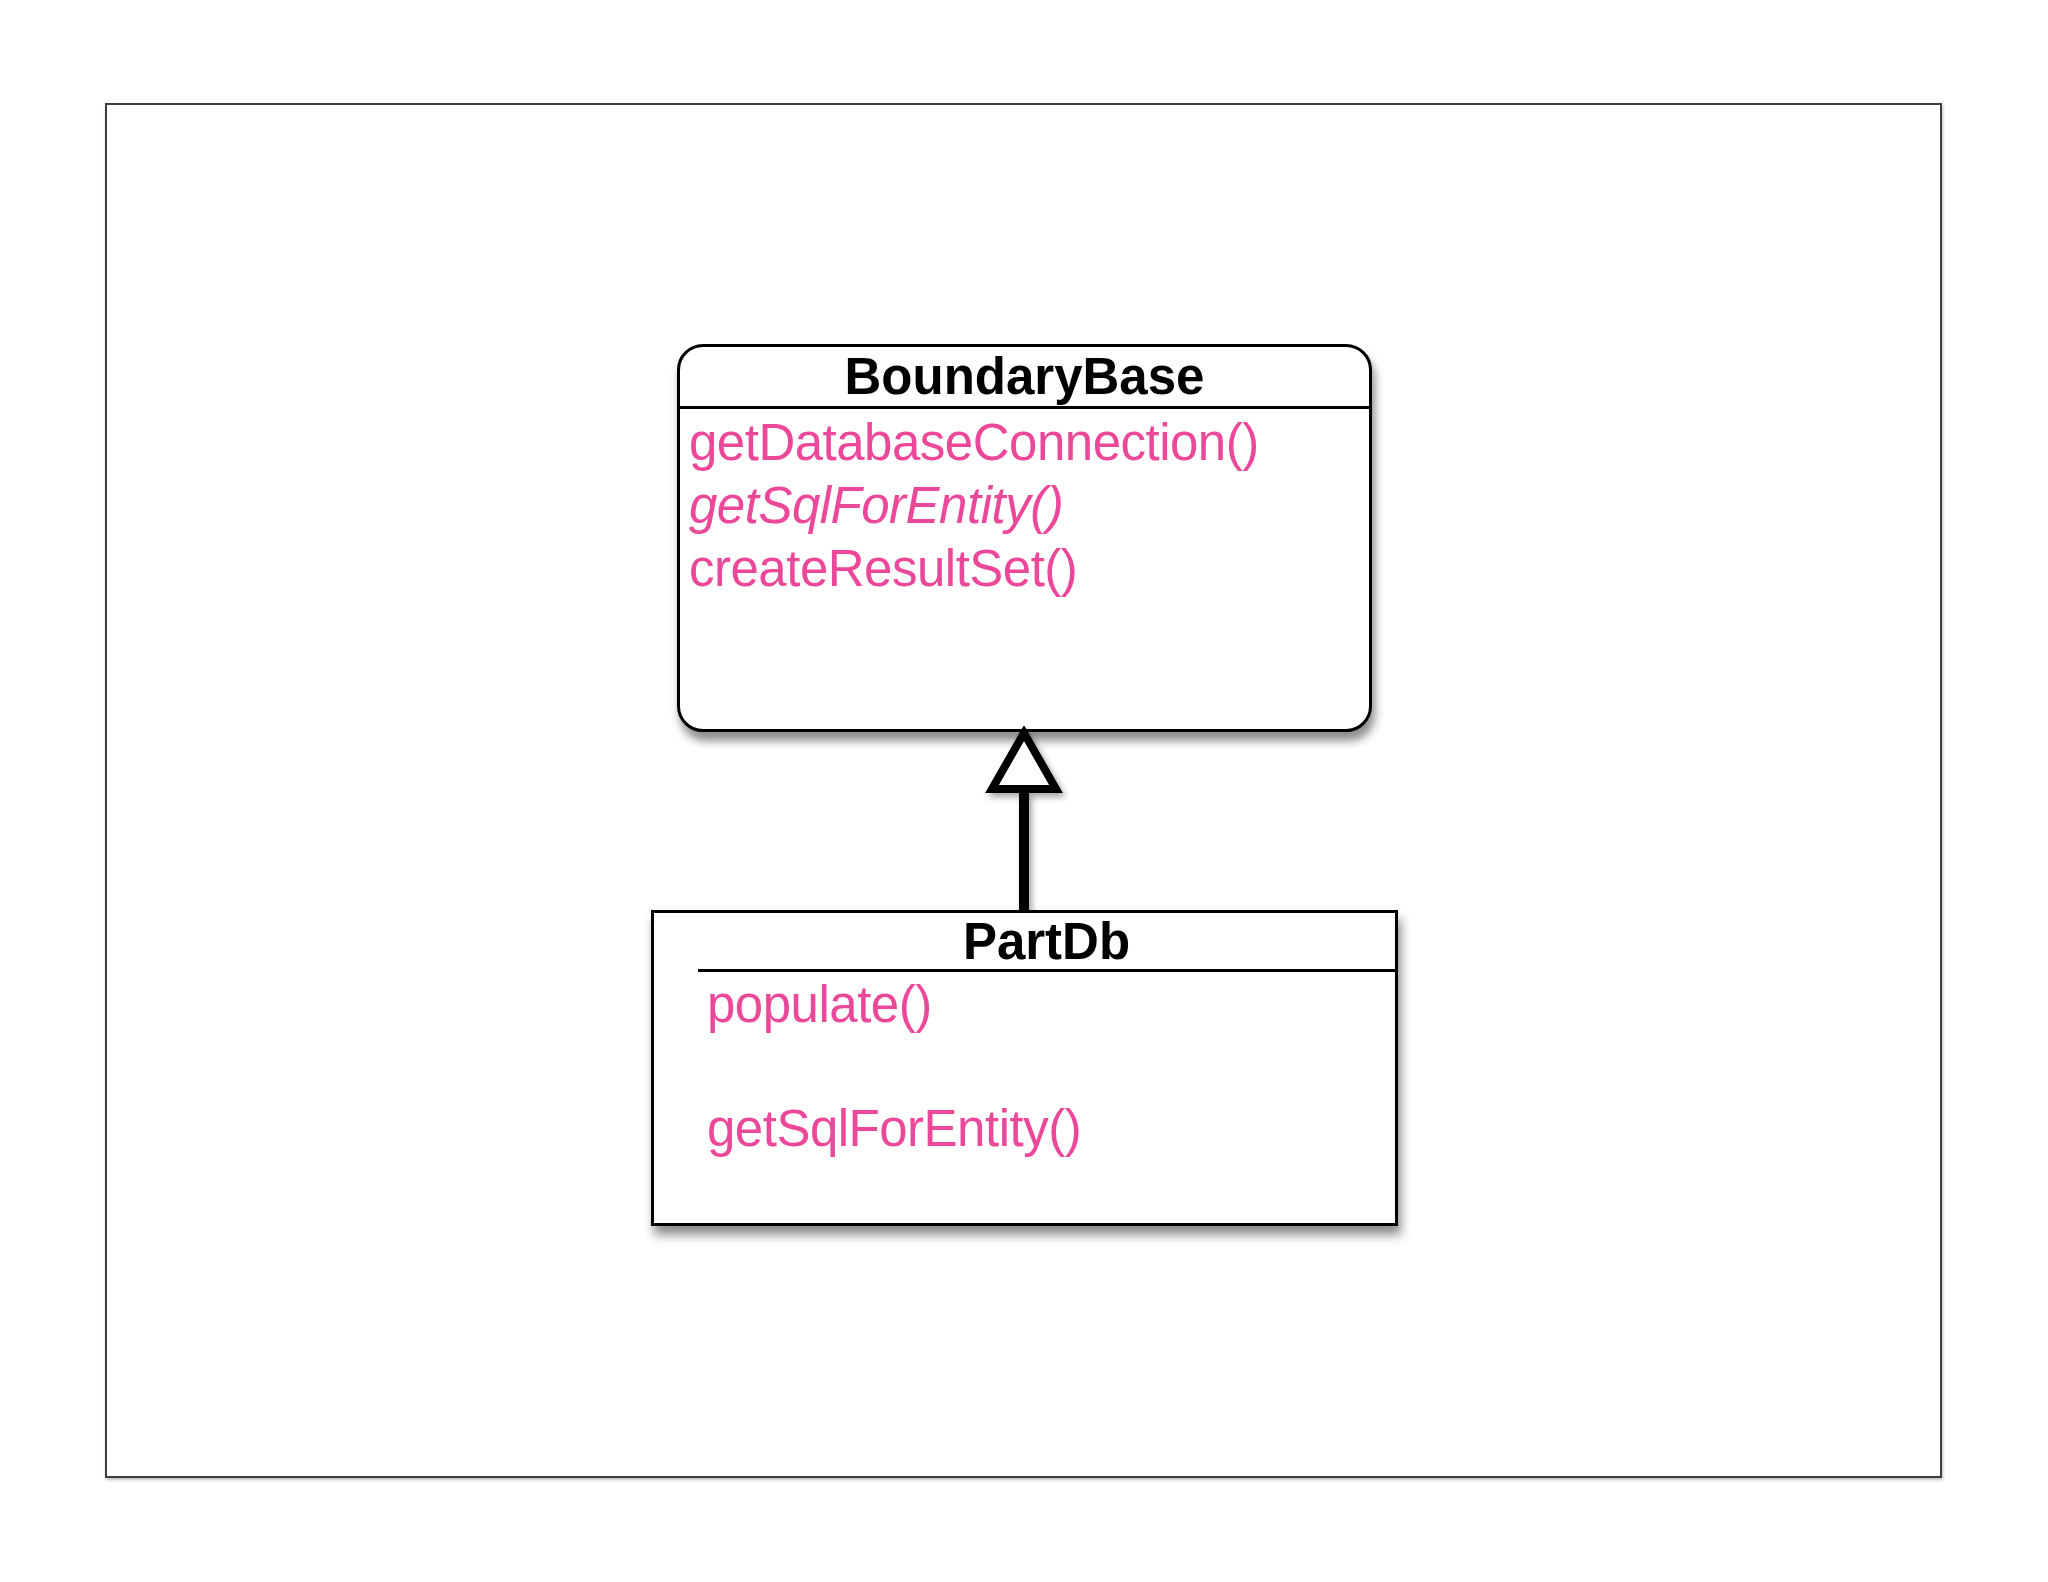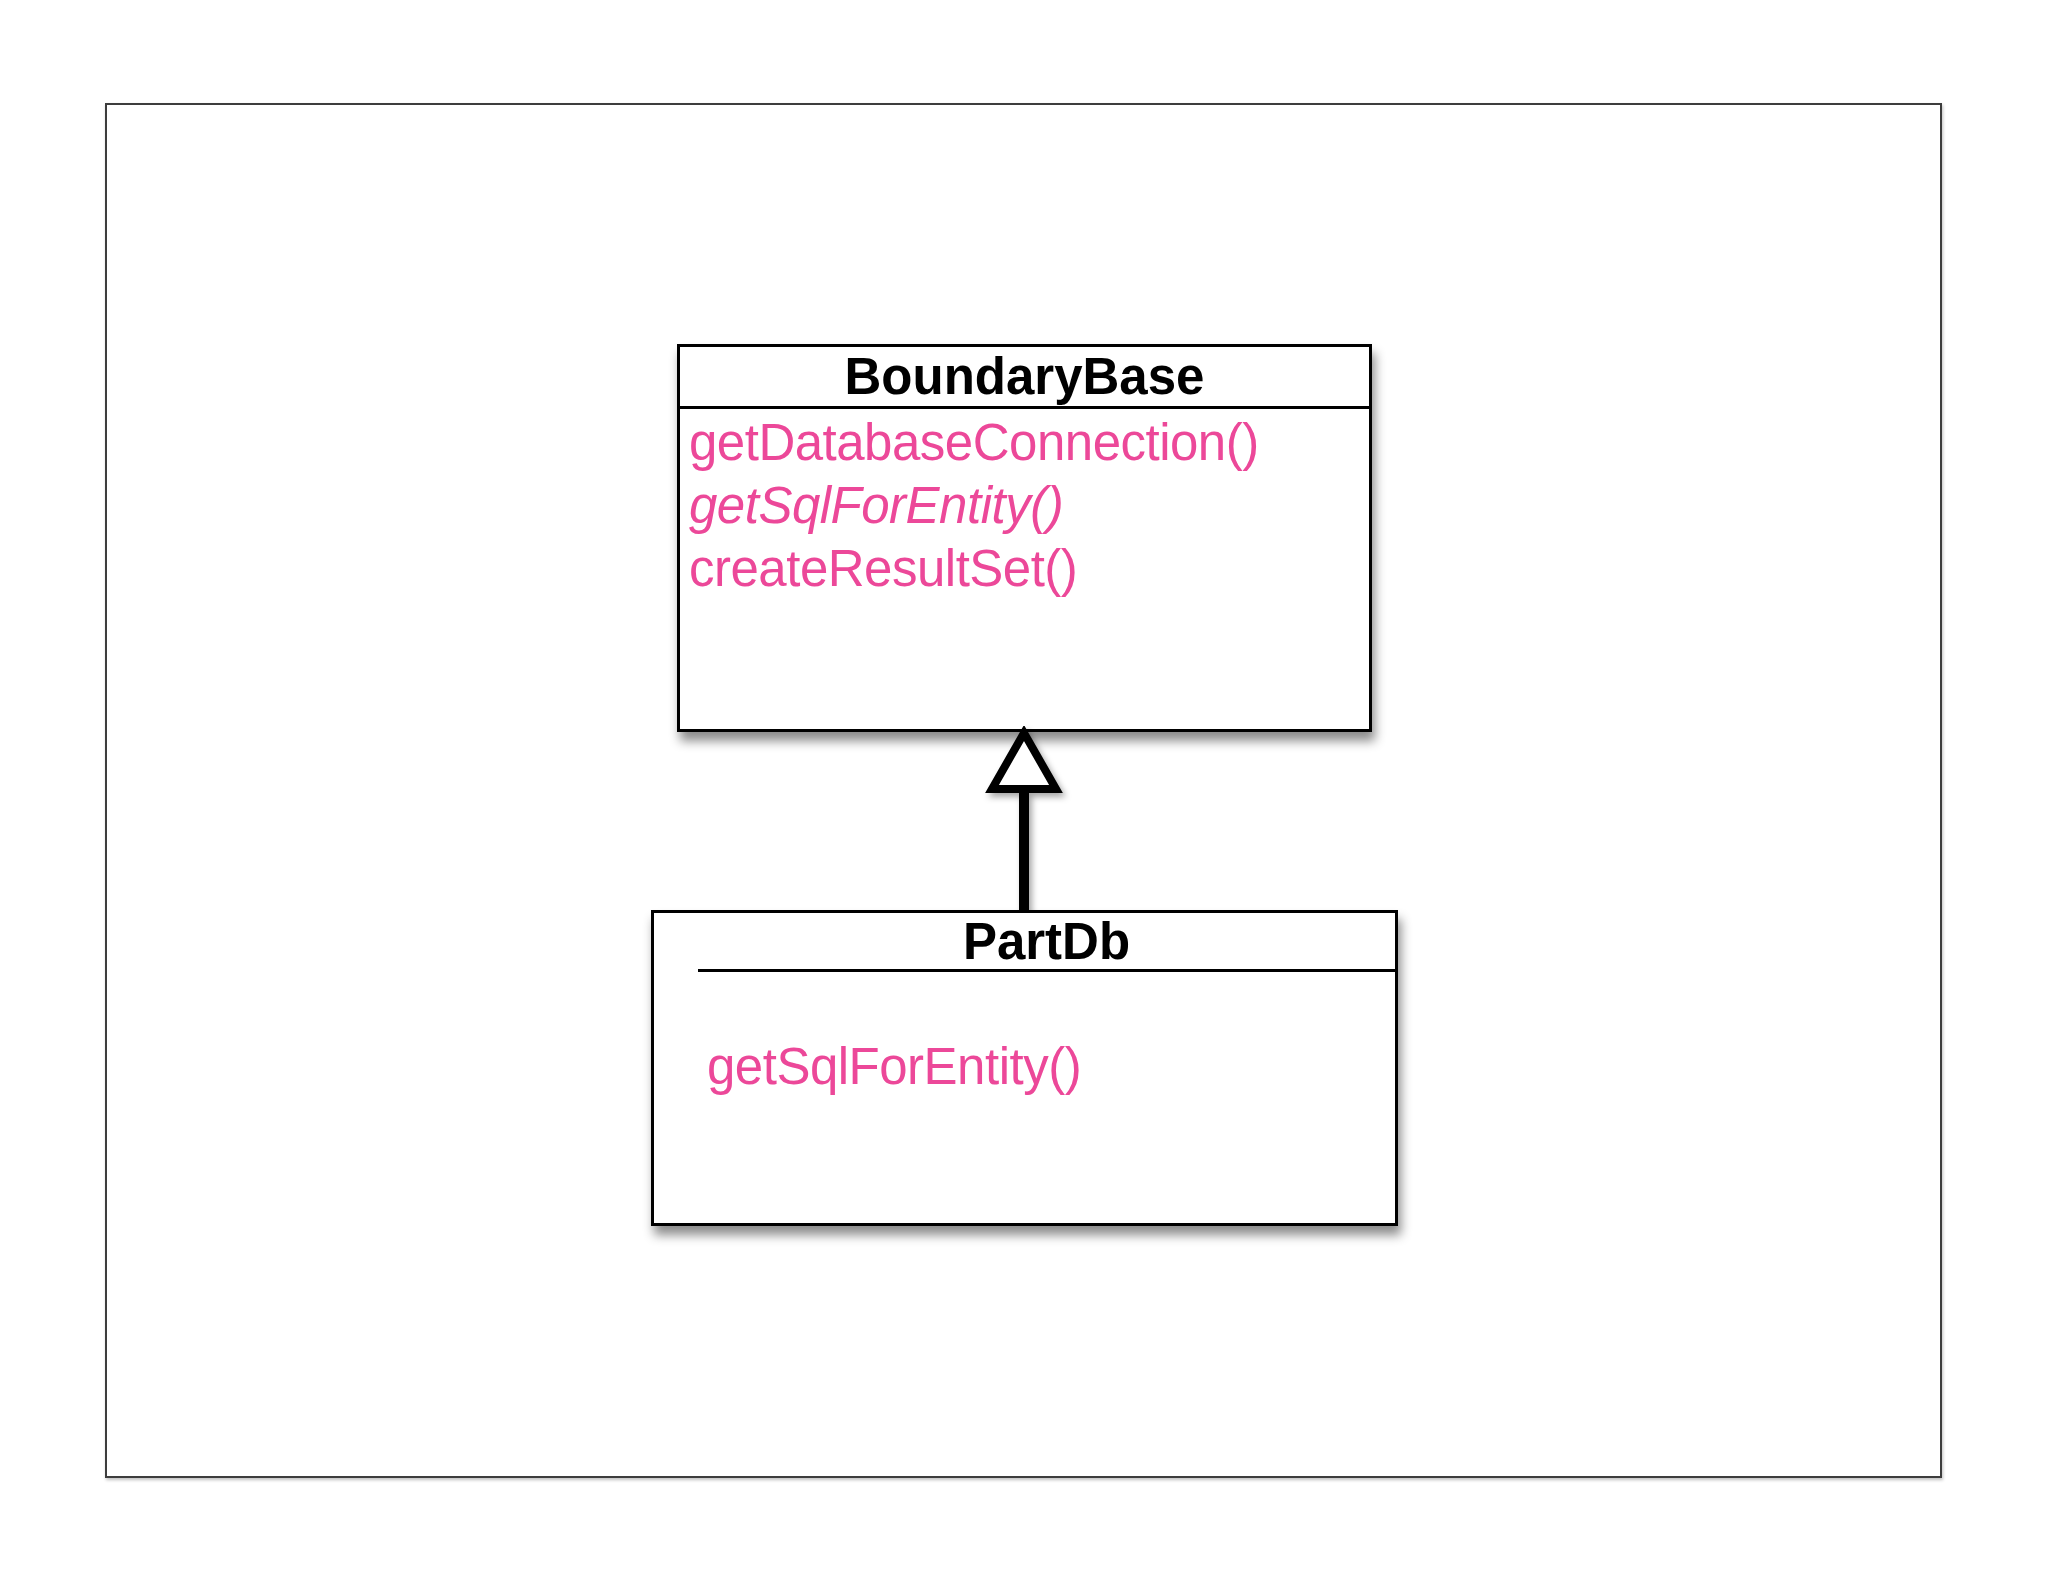--- a/index.html
+++ b/index.html
@@ -44,21 +44,21 @@
   .uml-class .method {
     font-size: 51px;
     color: #ec4899;
     white-space: nowrap;
     letter-spacing: -0.5px;
   }
   .uml-class .method.abstract { font-style: italic; }
 
   #class-boundarybase {
     left: 677px; top: 344px;
-    width: 695px; height: 388px;
+    width: 695px; height: 388px; border-radius: 26px;
   }
   #class-boundarybase .title { height: 62px; line-height: 60px; }
   #class-boundarybase .method { line-height: 63px; min-height: 63px; }
 
   #class-partdb {
     left: 651px; top: 910px;
     width: 747px; height: 316px; padding-left: 44px;
   }
   #class-partdb .title { height: 59px; line-height: 57px; }
   #class-partdb .method { line-height: 62px; min-height: 62px; }
@@ -87,18 +87,19 @@
   </div>
 
   <svg class="generalization-arrow" viewBox="975 726 100 194" xmlns="http://www.w3.org/2000/svg">
     <line x1="1024" y1="788" x2="1024" y2="910" stroke="#000000" stroke-width="10" stroke-linecap="round"></line>
     <path d="M 1024 733 L 1056 789 L 992 789 Z" fill="#ffffff" stroke="#000000" stroke-width="8" stroke-linejoin="miter"></path>
   </svg>
 
   <div class="uml-class" id="class-partdb">
     <div class="title">PartDb</div>
     <div class="body">
+      <div class="method">populate()</div>
       <div class="method"></div>
       <div class="method">getSqlForEntity()</div>
     </div>
   </div>
 
 </div>
 
 </body></html>

